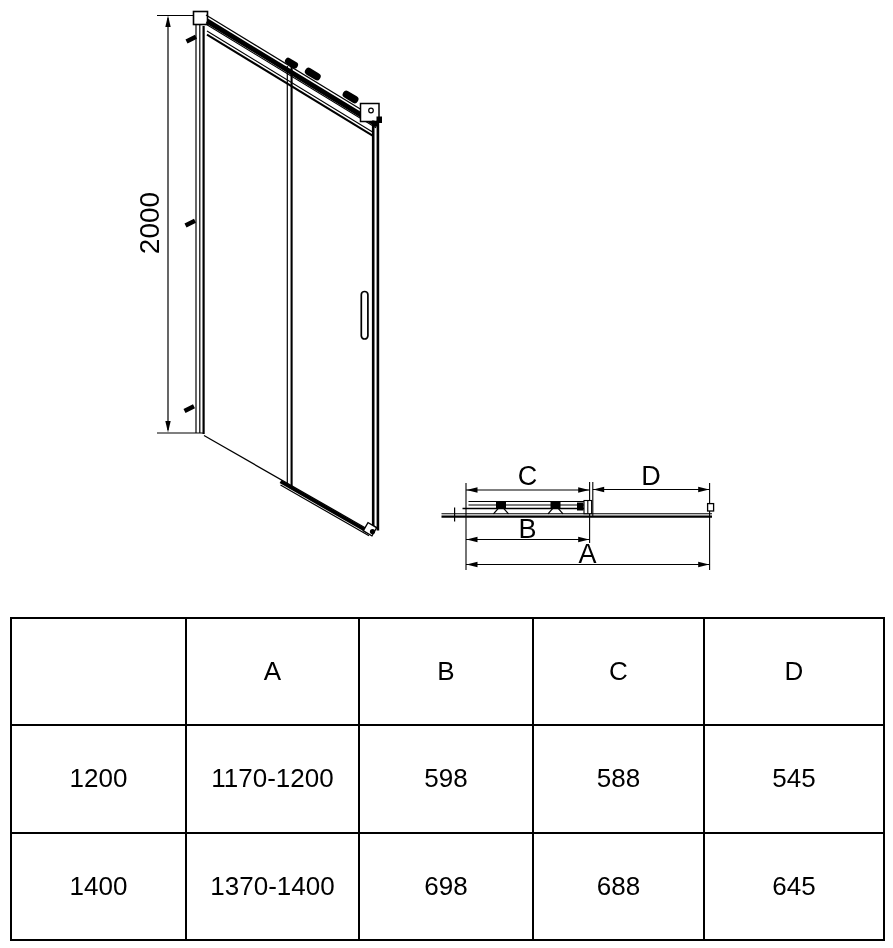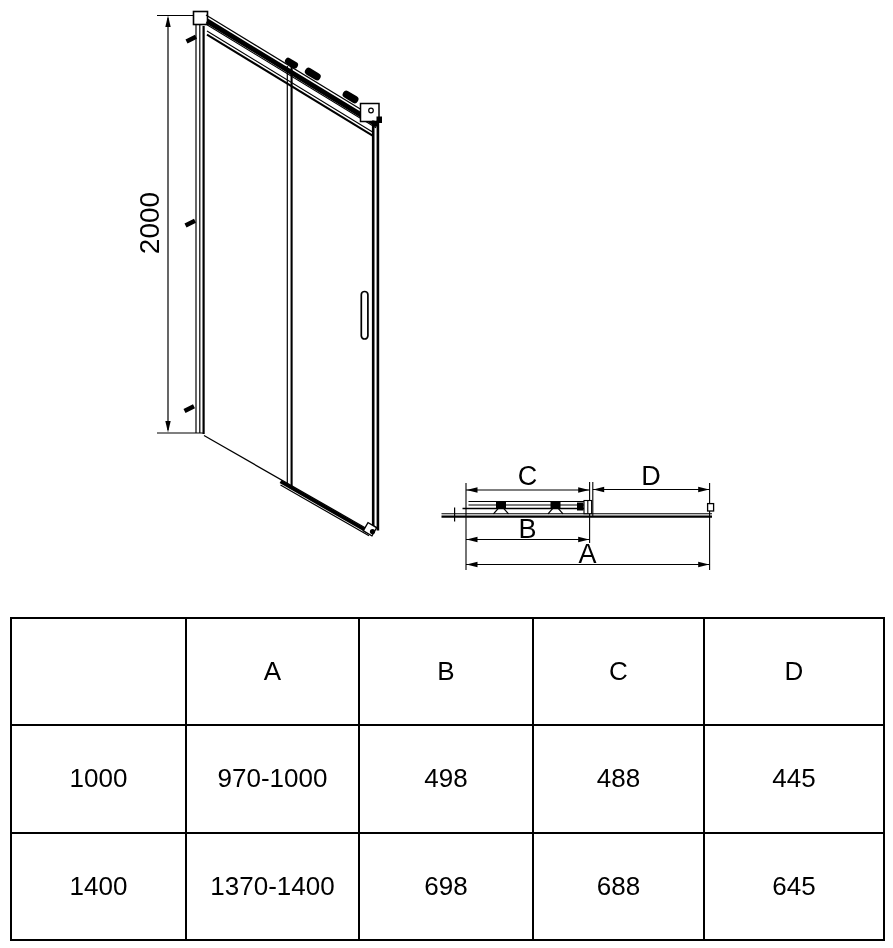--- a/index.html
+++ b/index.html
@@ -170,25 +170,25 @@
     </colgroup>
     <tbody>
       <tr>
         <th></th>
         <th>A</th>
         <th>B</th>
         <th>C</th>
         <th>D</th>
       </tr>
       <tr>
-        <td>1000</td>
-        <td>970-1000</td>
-        <td>498</td>
-        <td>488</td>
-        <td>445</td>
+        <td>1200</td>
+        <td>1170-1200</td>
+        <td>598</td>
+        <td>588</td>
+        <td>545</td>
       </tr>
       <tr>
         <td>1400</td>
         <td>1370-1400</td>
         <td>698</td>
         <td>688</td>
         <td>645</td>
       </tr>
     </tbody>
   </table>

